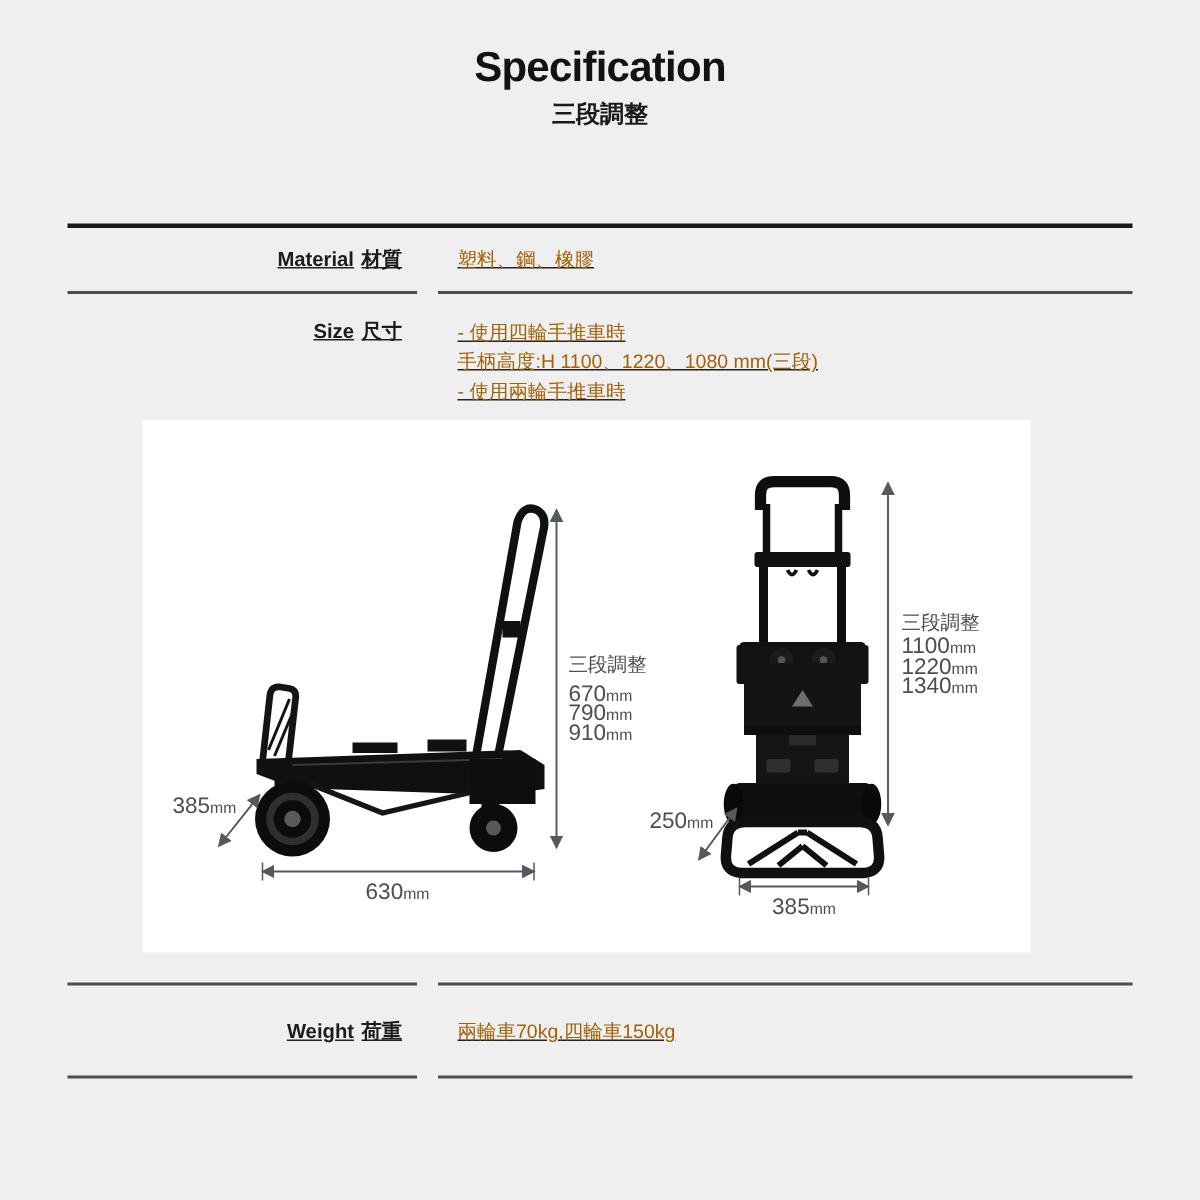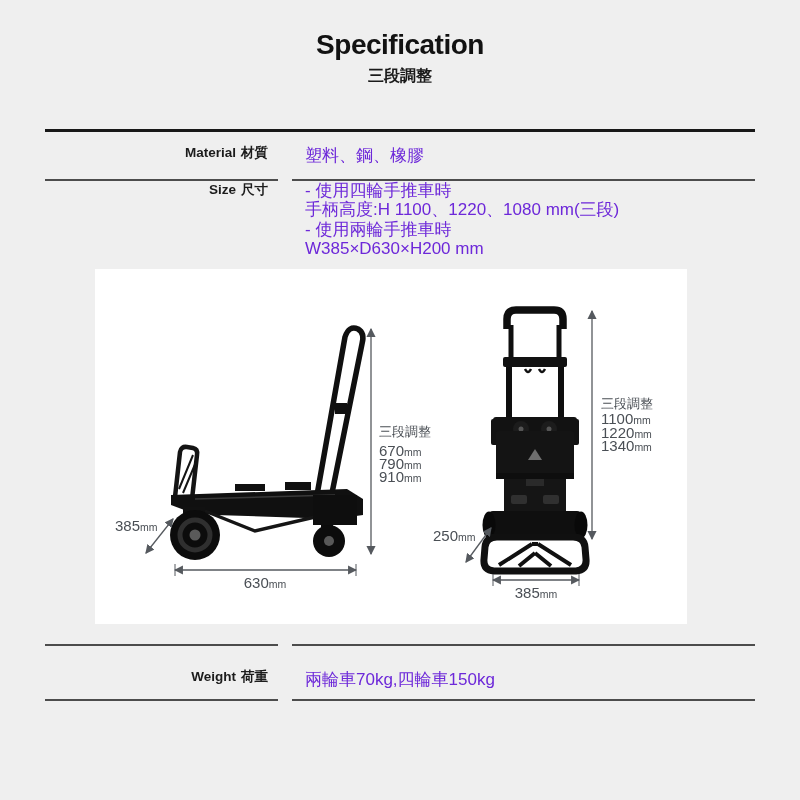--- a/index.html
+++ b/index.html
@@ -9,33 +9,33 @@
     font-family:"Liberation Sans","DejaVu Sans",sans-serif;
     color:#222;
     overflow:hidden;
   }
   .container{width:710px;margin:0 auto;}
   
   .header{padding-top:30px;text-align:center;}
   .title{font-size:28px;font-weight:700;color:#121212;letter-spacing:-0.5px;line-height:1.1;}
   .subtitle{font-size:16px;font-weight:700;color:#1a1a1a;margin-top:5px;}
   
-  .spec{margin-top:42px;}
+  .spec{margin-top:62px;text-decoration:underline;}
   .topline{height:3px;background:#181818;}
   .row{display:grid;grid-template-columns:233px 14px 1fr;}
   .label-cell{
     text-align:right;padding-right:10px;
     font-weight:700;font-size:13.5px;color:#1c1c1c;
   }
   .label-cell .en{margin-right:5px;}
-  .value-cell{padding-left:13px;font-size:17px;color:#6d28d9;}
+  .value-cell{padding-left:13px;font-size:13px;color:#a16207;}
   .row-material .label-cell,.row-material .value-cell{padding-top:12px;padding-bottom:12px;}
-  .row-size .label-cell,.row-size .value-cell{padding-top:0;}
+  .row-size .label-cell,.row-size .value-cell{padding-top:16px;}
   .row-size .value-cell div{line-height:19.5px;}
-  .row-weight .label-cell,.row-weight .value-cell{padding-top:22px;padding-bottom:8px;}
+  .row-weight .label-cell,.row-weight .value-cell{padding-top:22px;padding-bottom:20px;}
   .divider{display:grid;grid-template-columns:233px 14px 1fr;}
   .divider i{display:block;height:2px;background:#4c4c4c;}
   .divider i.gap{background:transparent;}
   
   .panel{
     width:592px;height:355px;background:#ffffff;
     margin-top:10px;margin-left:50px;
   }
   svg text{font-family:"Liberation Sans","DejaVu Sans",sans-serif;fill:#4a4f55;}
   svg .num{font-size:15px;}
@@ -71,21 +71,20 @@
 
     <div class="row row-size">
       <div class="label-cell">
         <span class="en">Size</span><span class="zh">尺寸</span>
       </div>
       <div class="gap-cell"></div>
       <div class="value-cell">
         <div>- 使用四輪手推車時</div>
         <div>手柄高度:H 1100、1220、1080 mm(三段)</div>
         <div>- 使用兩輪手推車時</div>
-        <div>W385×D630×H200 mm</div>
       </div>
     </div>
 
     <div class="panel">
       <svg width="592" height="355" viewBox="0 0 592 355">
         <defs>
           <marker id="arr" viewBox="0 0 8 8" refX="7" refY="4" markerWidth="7" markerHeight="7" orient="auto-start-reverse">
             <path d="M0,0 L8,4 L0,8 z" fill="#55595e"></path>
           </marker>
         </defs>

